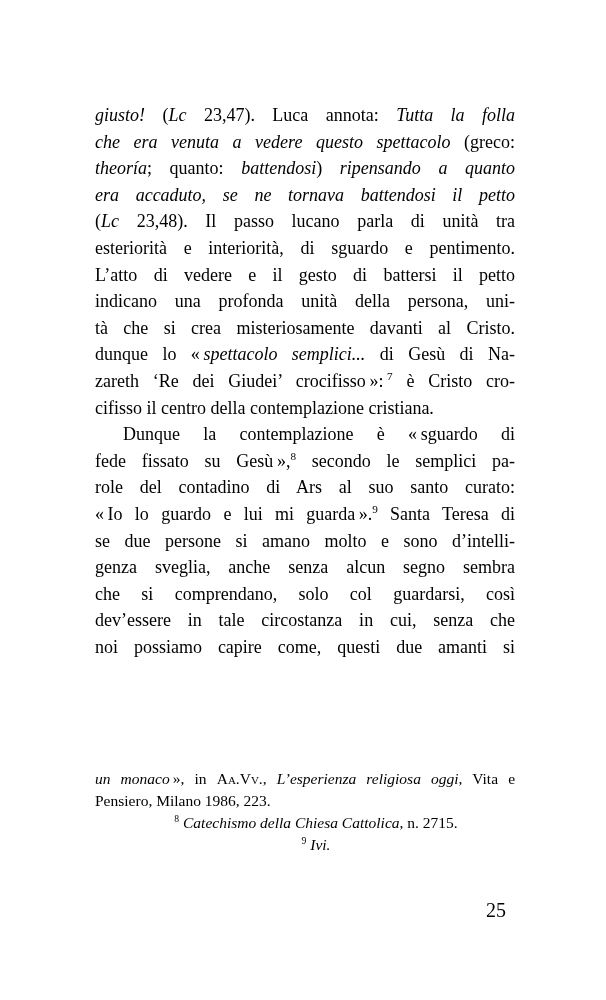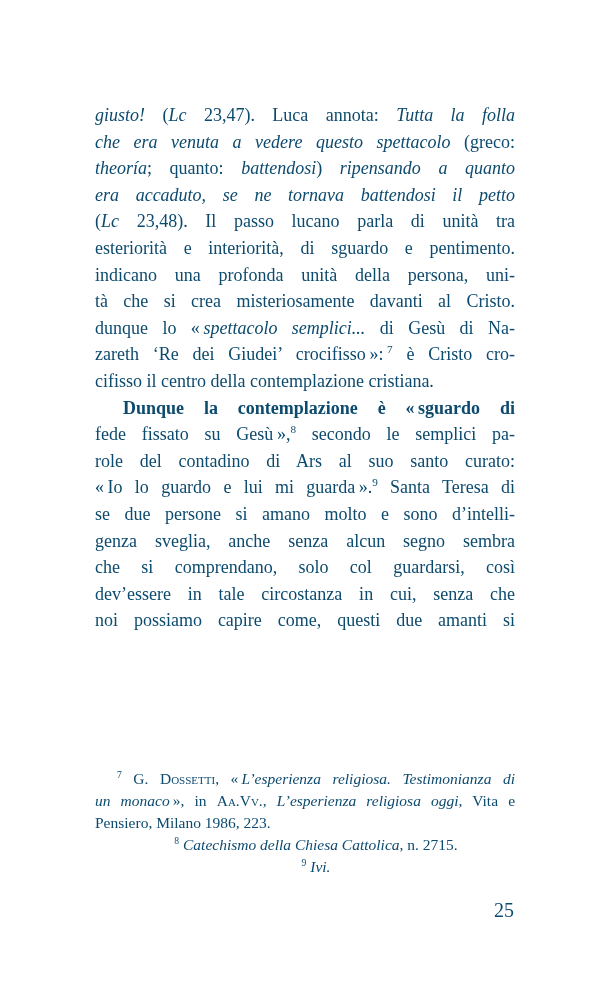--- a/index.html
+++ b/index.html
@@ -28,21 +28,20 @@
     text-align: justify;
     text-align-last: left;
     height: 26.6px;
     overflow: visible;
   }
   .body-line.just {
     text-align-last: justify;
   }
   .body-line.ind {
     text-indent: 28px;
-    font-weight: bold;
   }
   .fn-block {
     position: absolute;
     left: 95px;
     top: 768px;
     width: 420px;
     font-size: 15.5px;
     line-height: 22px;
   }
   .fn-line {
@@ -59,54 +58,54 @@
   }
   .it { font-style: italic; }
   .sc { font-variant: small-caps; }
   .sup {
     font-size: 0.62em;
     vertical-align: super;
     line-height: 0;
   }
   .page-number {
     position: absolute;
-    left: 103px;
+    left: 95px;
     top: 899px;
     width: 411px;
     text-align: right;
     font-size: 20px;
   }
 </style>
 </head>
 <body>
 
-<div class="page" style="color: #0c4a6e; background: rgb(255, 255, 255);">
+<div class="page" style="color: #000000; background: rgb(255, 255, 255);">
   <div class="body-block" id="body-block">
       <div class="body-line just"><span class="it">giusto!</span><span class="rm"> (</span><span class="it">Lc</span><span class="rm"> 23,47). Luca annota: </span><span class="it">Tutta la folla</span></div>
       <div class="body-line just"><span class="it">che era venuta a vedere questo spettacolo</span><span class="rm"> (greco:</span></div>
       <div class="body-line just"><span class="it">theoría</span><span class="rm">; quanto: </span><span class="it">battendosi</span><span class="rm">) </span><span class="it">ripensando a quanto</span></div>
       <div class="body-line just"><span class="it">era accaduto, se ne tornava battendosi il petto</span></div>
       <div class="body-line just"><span class="rm">(</span><span class="it">Lc</span><span class="rm"> 23,48). Il passo lucano parla di unità tra</span></div>
       <div class="body-line just"><span class="rm">esteriorità e interiorità, di sguardo e pentimento.</span></div>
+      <div class="body-line just"><span class="rm">L’atto di vedere e il gesto di battersi il petto</span></div>
       <div class="body-line just"><span class="rm">indicano una profonda unità della persona, uni-</span></div>
       <div class="body-line just"><span class="rm">tà che si crea misteriosamente davanti al Cristo.</span></div>
       <div class="body-line just"><span class="rm">dunque lo « </span><span class="it">spettacolo semplici...</span><span class="rm"> di Gesù di Na-</span></div>
       <div class="body-line just"><span class="rm">zareth ‘Re dei Giudei’ crocifisso »: </span><span class="sup">7</span><span class="rm"> è Cristo cro-</span></div>
       <div class="body-line"><span class="rm">cifisso il centro della contemplazione cristiana.</span></div>
       <div class="body-line just ind"><span class="rm">Dunque la contemplazione è « sguardo di</span></div>
       <div class="body-line just"><span class="rm">fede fissato su Gesù »,</span><span class="sup">8</span><span class="rm"> secondo le semplici pa-</span></div>
       <div class="body-line just"><span class="rm">role del contadino di Ars al suo santo curato:</span></div>
       <div class="body-line just"><span class="rm">« Io lo guardo e lui mi guarda ».</span><span class="sup">9</span><span class="rm"> Santa Teresa di</span></div>
       <div class="body-line just"><span class="rm">se due persone si amano molto e sono d’intelli-</span></div>
       <div class="body-line just"><span class="rm">genza sveglia, anche senza alcun segno sembra</span></div>
       <div class="body-line just"><span class="rm">che si comprendano, solo col guardarsi, così</span></div>
       <div class="body-line just"><span class="rm">dev’essere in tale circostanza in cui, senza che</span></div>
       <div class="body-line just"><span class="rm">noi possiamo capire come, questi due amanti si</span></div>
     </div>
   <div class="fn-block" id="footnote-block">
-      <div class="fn-line just ind"><span class="sup">7</span><span class="rm"> G. </span><span class="sc">Dossetti</span><span class="rm">, « </span><span class="it">L’esperienza religiosa. Testimonianza di</span></div>
       <div class="fn-line just"><span class="it">un monaco</span><span class="rm"> », in </span><span class="sc">Aa.Vv.</span><span class="rm">, </span><span class="it">L’esperienza religiosa oggi</span><span class="rm">, Vita e</span></div>
       <div class="fn-line"><span class="rm">Pensiero, Milano 1986, 223.</span></div>
       <div class="fn-line ind"><span class="sup">8</span><span class="rm"> </span><span class="it">Catechismo della Chiesa Cattolica</span><span class="rm">, n. 2715.</span></div>
       <div class="fn-line ind"><span class="sup">9</span><span class="rm"> </span><span class="it">Ivi.</span></div>
     </div>
   <div class="page-number">25</div>
 </div>
 
 </body></html>

